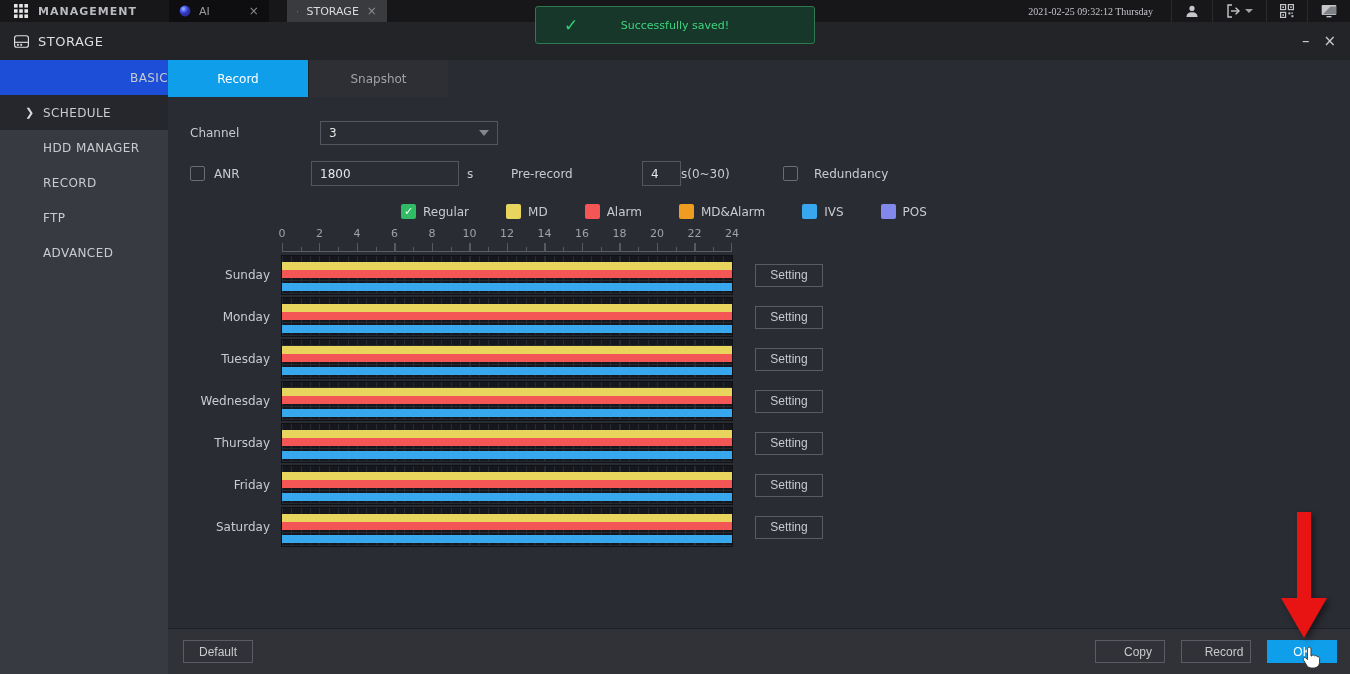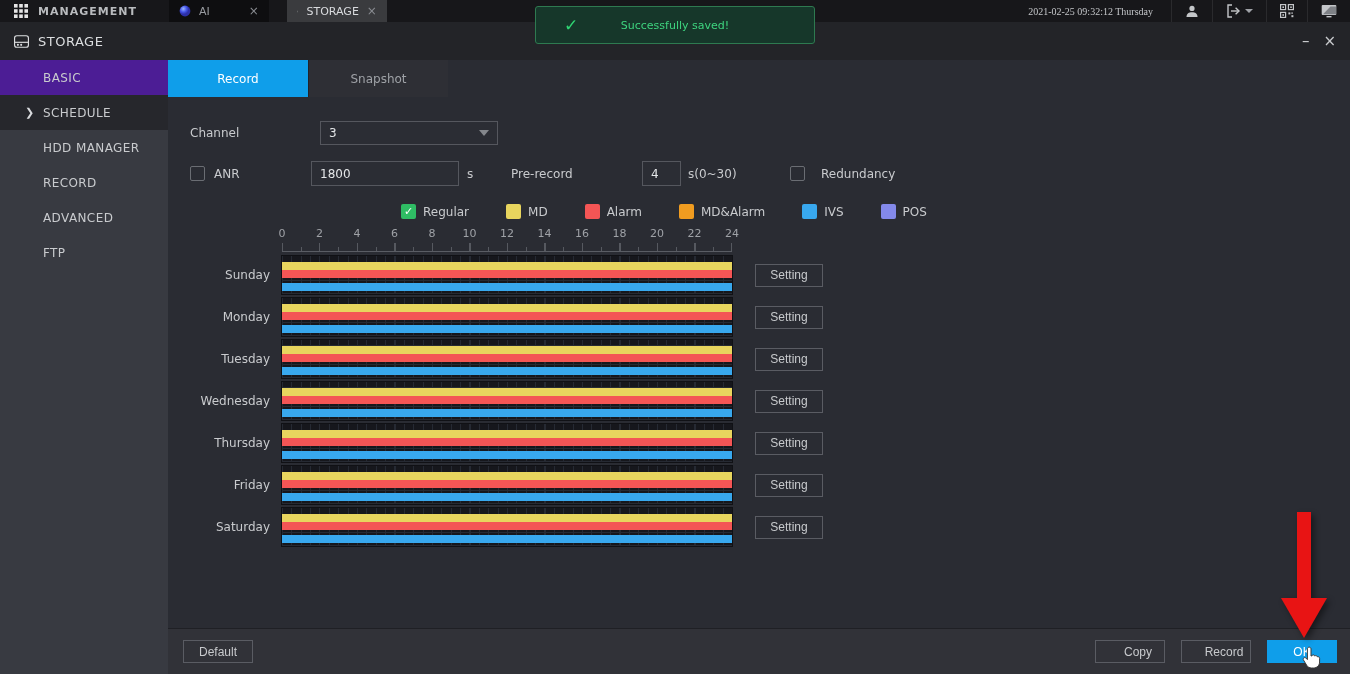--- a/index.html
+++ b/index.html
@@ -28,21 +28,21 @@
   
   .titlebar { height:38px; background:#232428; display:flex; align-items:center; padding:0 14px; }
   .title-text { color:#dcdee0; font-size:13px; margin-left:9px; letter-spacing:.5px; }
   .win-controls { margin-left:auto; display:flex; gap:14px; color:#c8cacd; font-size:15px; }
   .win-controls span { cursor:default; line-height:1; }
 
   
   .body-wrap { display:flex; height:614px; }
   .sidebar { width:168px; background:#383a41; flex:none; }
   .side-item { height:35px; display:flex; align-items:center; padding-left:43px; color:#c9cbce; font-size:12px; letter-spacing:.4px; position:relative; }
-  .side-item:first-child { background:#4c1d95; }
+  .side-item:first-child { background:#1d4ed8;justify-content:flex-end; }
   .side-item.active { background:#26272c; }
   .side-item .chev { position:absolute; left:25px; font-size:11px; color:#d9dbde; }
   .main { flex:1; position:relative; background:#2a2c33; }
 
   
   .tabs { display:flex; height:37px; }
   .tab { width:140px; display:flex; align-items:center; justify-content:center; font-size:12px; }
   .tab.active { background:#0f9eea; color:#fff; }
   .tab.inactive { background:#2e2f35; color:#9fa2a7; border-left:1px solid #222329; }
 
@@ -213,24 +213,24 @@
       <span class="chev">❯</span>
       <span>SCHEDULE</span>
     </div>
     <div class="side-item">
       <span>HDD MANAGER</span>
     </div>
     <div class="side-item">
       <span>RECORD</span>
     </div>
     <div class="side-item">
+      <span>FTP</span>
+    </div>
+    <div class="side-item">
       <span>ADVANCED</span>
-    </div>
-    <div class="side-item">
-      <span>FTP</span>
     </div>
   </div>
 
   <div class="main">
 
     <div class="tabs">
       <div class="tab active">Record</div>
       <div class="tab inactive">Snapshot</div>
     </div>
 
@@ -244,21 +244,21 @@
         </div>
       </div>
 
       <div class="row row-anr">
         <span class="cbox"></span>
         <span style="margin-left:9px; width:97px;">ANR</span>
         <input class="txtinput" style="width: 148px;" value="1800">
         <span style="margin-left:8px; width:44px;">s</span>
         <span style="width:131px;">Pre-record</span>
         <input class="txtinput" style="width: 39px;" value="4">
-        <span style="margin-left:7px; width:102px;">s(0~30)</span>
+        <span style="width:102px;">s(0~30)</span>
         <span class="cbox"></span>
         <span style="margin-left:16px;">Redundancy</span>
       </div>
 
       <div class="legend">
         <span class="legend-item">
           <span class="swatch" style="background: rgb(47, 188, 100);">✓</span>
           <span>Regular</span>
         </span>
         <span class="legend-item">

